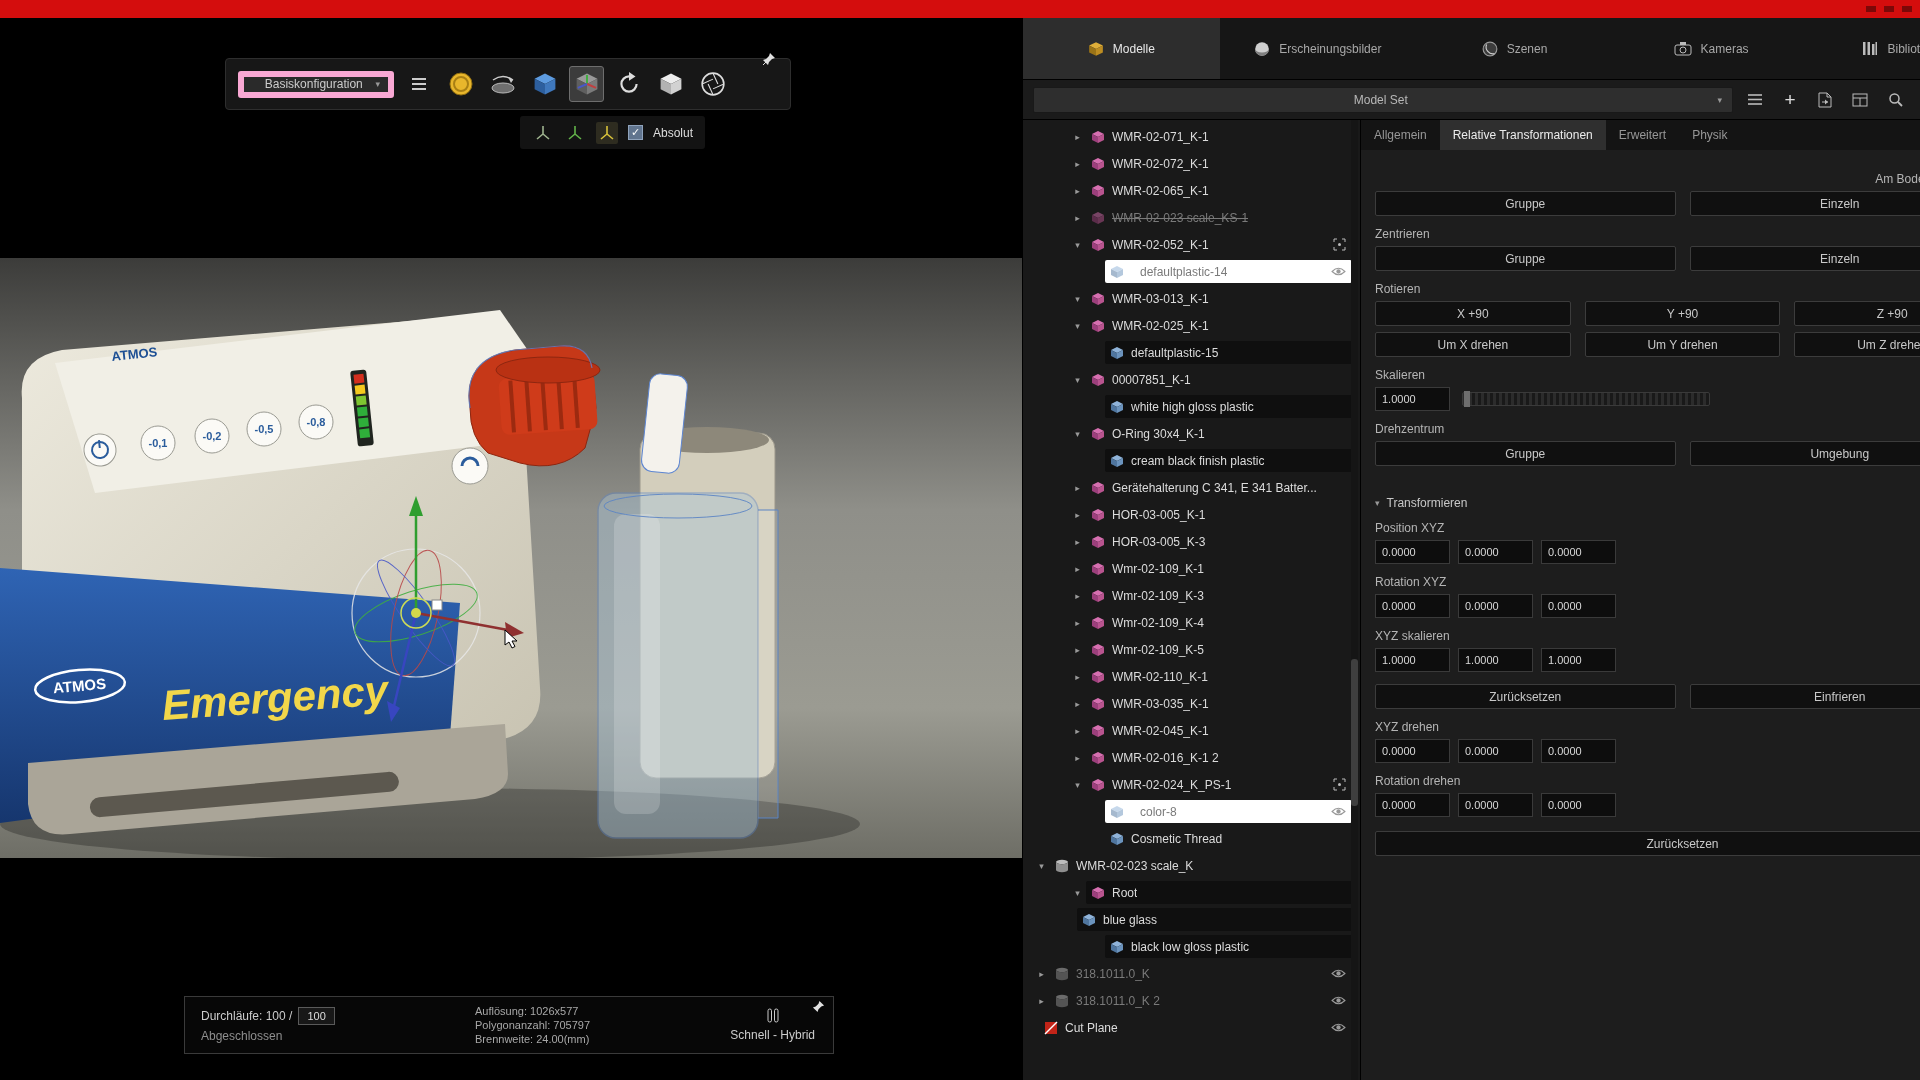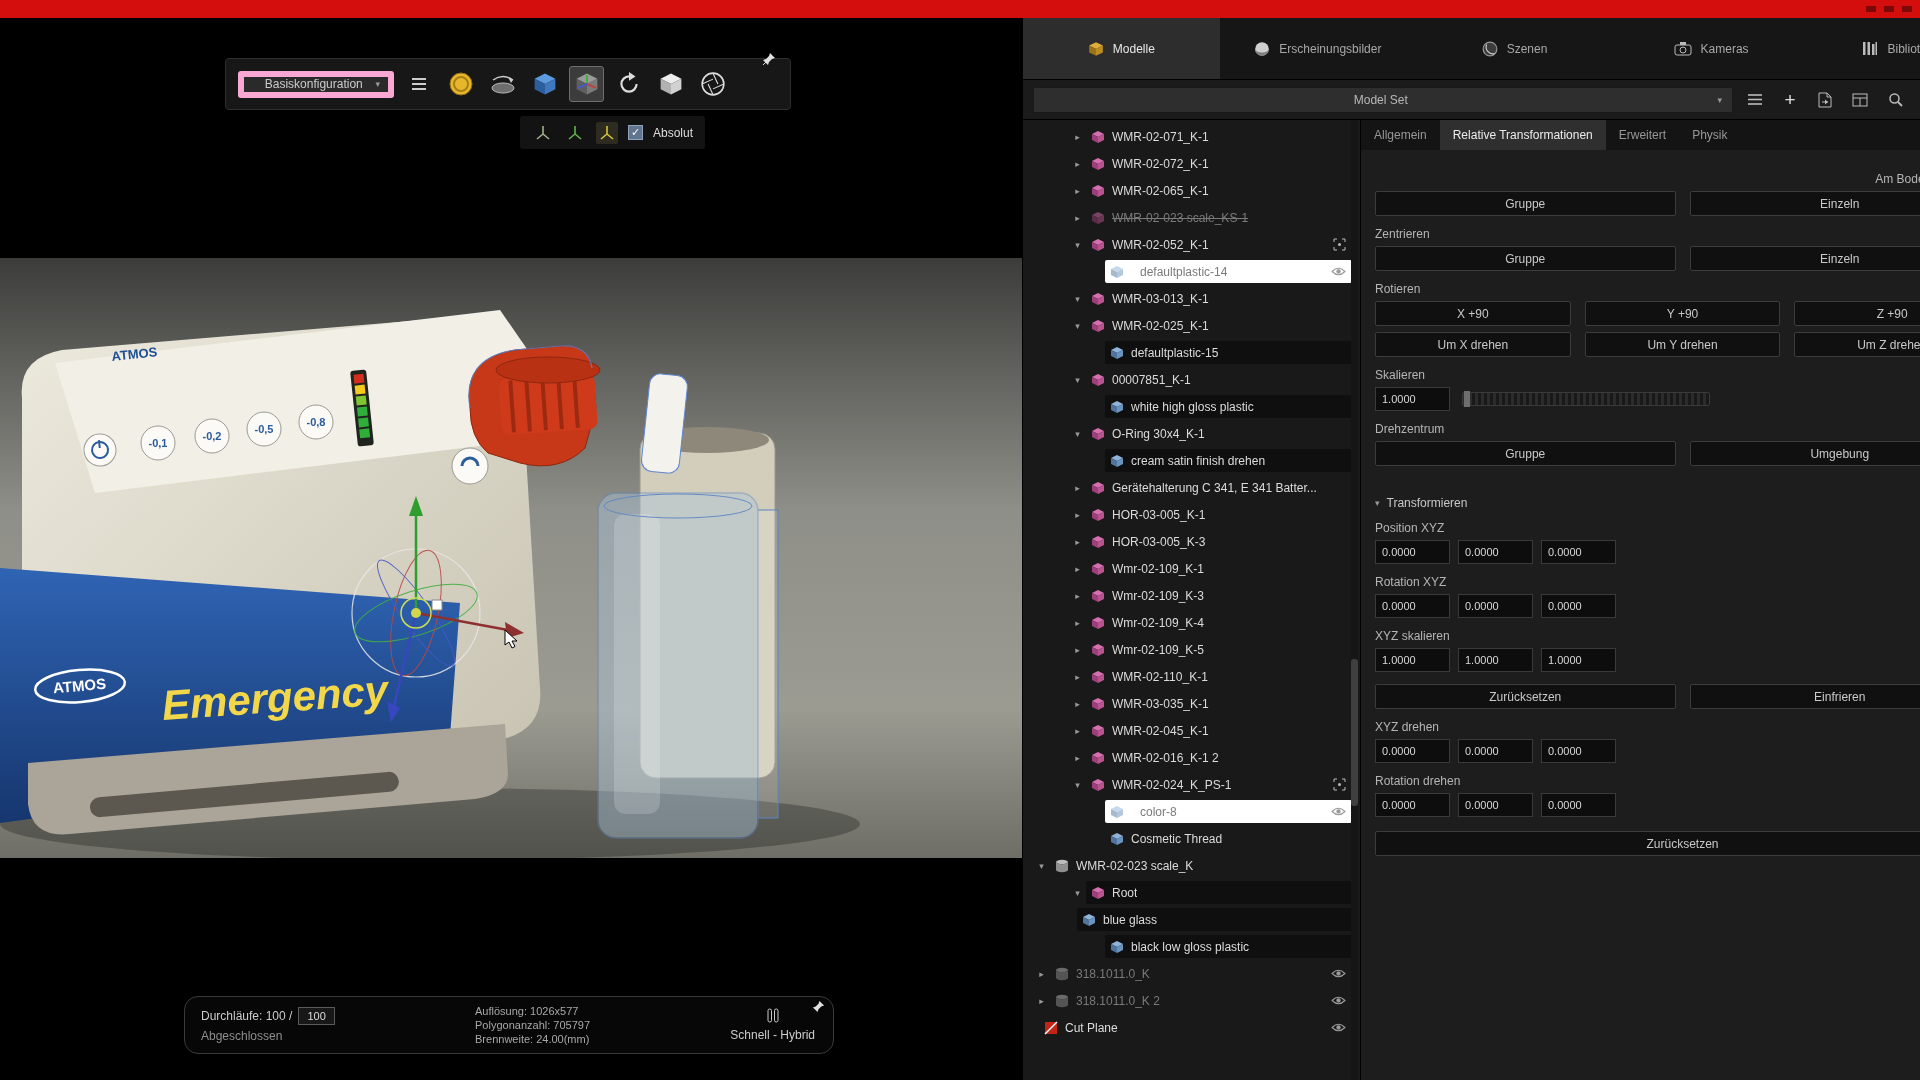--- a/index.html
+++ b/index.html
@@ -33,21 +33,21 @@
     background:rgba(20,20,20,0.95); border-radius:3px; display:flex; align-items:center;
     gap:10px; padding:0 12px; }
   .triad { width:22px; height:22px; display:flex; align-items:center; justify-content:center; border-radius:2px; cursor:pointer; }
   .triad.hl { background:#2e2c20; }
   .cb { width:15px; height:15px; background:#61758f; border:1px solid #8fa3bc; display:flex;
         align-items:center; justify-content:center; font-size:11px; color:#fff; cursor:pointer; }
   .absolut-label { font-size:12px; color:#ddd; }
 
   
   .statusbar { position:absolute; top:978px; left:184px; width:650px; height:58px;
-    background:rgba(10,10,10,0.72); border:1px solid #3a3a3a; border-radius:14px;
+    background:rgba(10,10,10,0.72); border:1px solid #3a3a3a; border-radius:0;
     display:flex; align-items:center; justify-content:space-between; padding:6px 18px 6px 16px; }
   .sb-left .l1 { font-size:12px; color:#ccc; display:flex; align-items:center; gap:6px; }
   .sb-left .vbox { border:1px solid #5a5a5a; background:#181818; padding:0 8px; height:18px;
     line-height:17px; font-size:11px; color:#ddd; }
   .sb-left .l2 { font-size:12px; color:#8f8f8f; margin-top:4px; }
   .sb-mid { font-size:11px; color:#a8a8a8; line-height:14px; }
   .sb-right { display:flex; flex-direction:column; align-items:center; gap:2px; font-size:12px; color:#ccc; }
   #pin-bottom { position:absolute; right:8px; top:2px; }
 
   
@@ -646,21 +646,21 @@
             <div class="tree-row bg-mid" style="padding-left: 82px;">
 
     <span class="rowbox">
       <span class="nodeicon">
                   <svg width="14" height="14" viewBox="0 0 14 14">
                     <polygon points="7,1 13,4 7,7 1,4" fill="#8fb3d9"></polygon>
                     <polygon points="1,4 7,7 7,13 1,10" fill="#4f759e"></polygon>
                     <polygon points="13,4 7,7 7,13 13,10" fill="#6b93bd"></polygon>
                   </svg>
                 </span>
-      <span class="tlabel">cream satin finish drehen</span>
+      <span class="tlabel">cream black finish plastic</span>
       <span class="spacer"></span>
 
     </span>
   </div>
             <div class="tree-row" style="padding-left: 46px;">
     <span class="arrow">▸</span>
     <span class="rowbox">
       <span class="nodeicon">
                   <svg width="14" height="14" viewBox="0 0 14 14">
                     <polygon points="7,1 13,4 7,7 1,4" fill="#d66fb0"></polygon>

